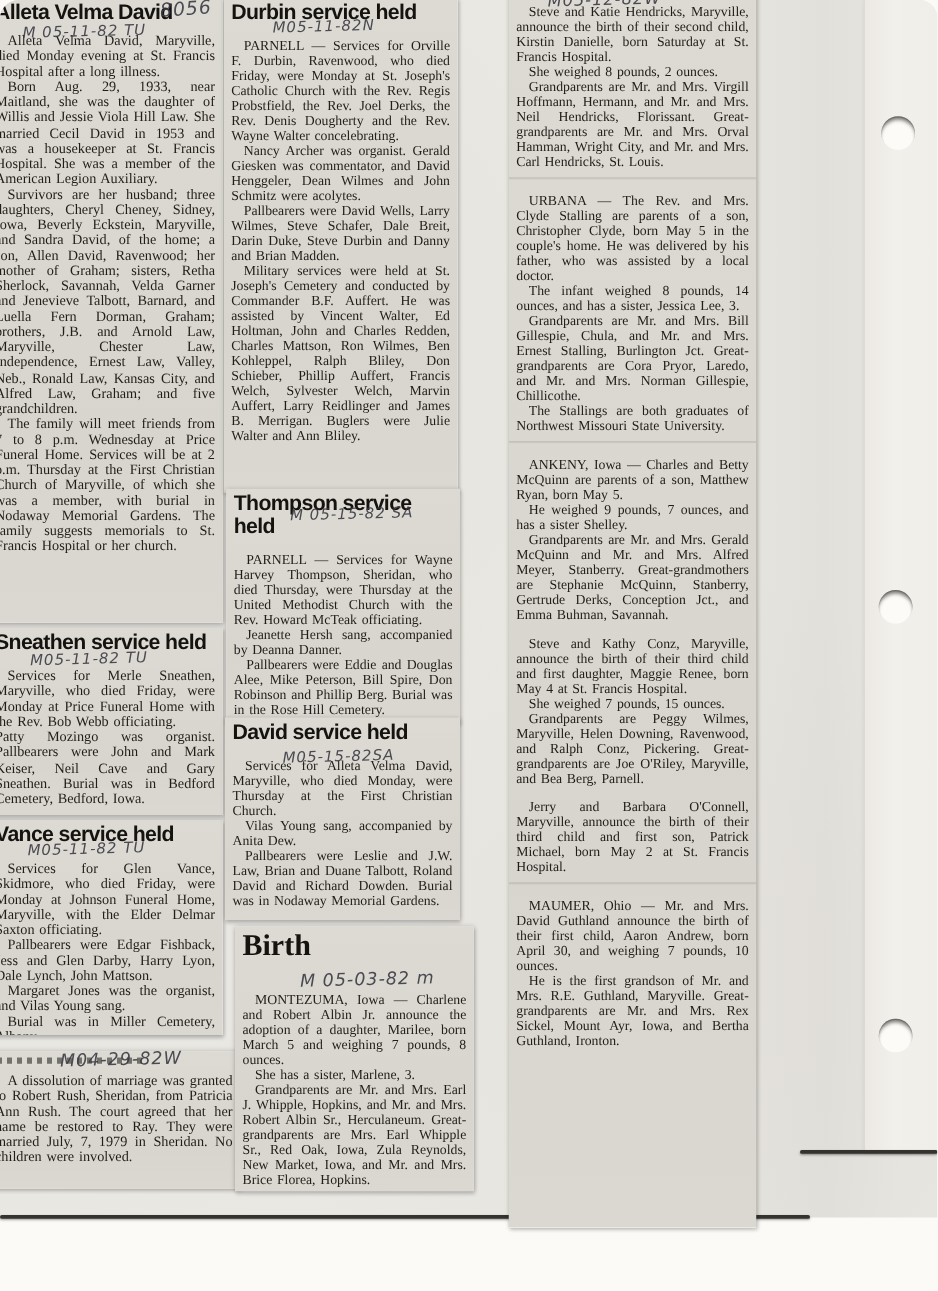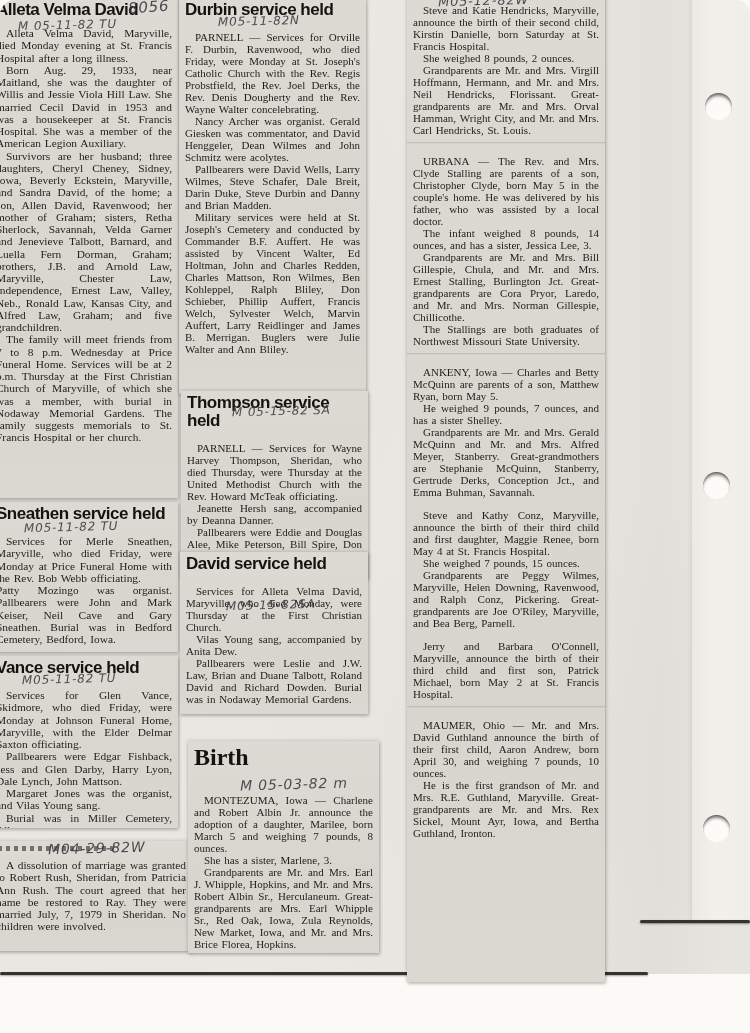--- a/index.html
+++ b/index.html
@@ -59,21 +59,21 @@
   }
   .hw.num { font-size:15px; transform:rotate(-4deg); }
 
   
   .clip.alleta   { left:-10px; top:-2px;  width:188px; height:500px; }
   .clip.sneathen { left:-10px; top:502px; width:188px; height:150px; }
   .clip.vance    { left:-10px; top:656px; width:188px; height:172px; }
   .clip.dissolution { left:-10px; top:841px; width:202px; height:110px; padding-top:14px; }
   .clip.durbin   { left:179px; top:-2px;  width:187px; height:396px; font-size:11px; line-height:12px; }
   .clip.thompson { left:181px; top:391px; width:187px; height:188px; font-size:11px; line-height:12px; }
-  .clip.david    { left:180px; top:552px; width:188px; height:162px; font-size:11px; line-height:12px; }
+  .clip.david    { left:180px; top:574px; width:188px; height:162px; font-size:11px; line-height:12px; }
   .clip.birth    { left:188px; top:741px; width:191px; height:212px; font-size:11px; line-height:12px; }
   .clip.rightcol { left:407px; top:-10px; width:198px; height:992px; padding-top:14px; font-size:11px; line-height:12px; }
 
   .clip.alleta h2 { margin-bottom:8px; }
   .hw.alleta-code   { left:18px;  top:18px; }
   .hw.sneathen-code { left:24px;  top:520px; }
   .hw.vance-code    { left:22px;  top:672px; }
   .hw.diss-code     { left:48px;  top:840px; font-size:14px; }
   .hw.durbin-code   { left:218px; top:14px; }
   .hw.thompson-code { left:232px; top:404px; }

